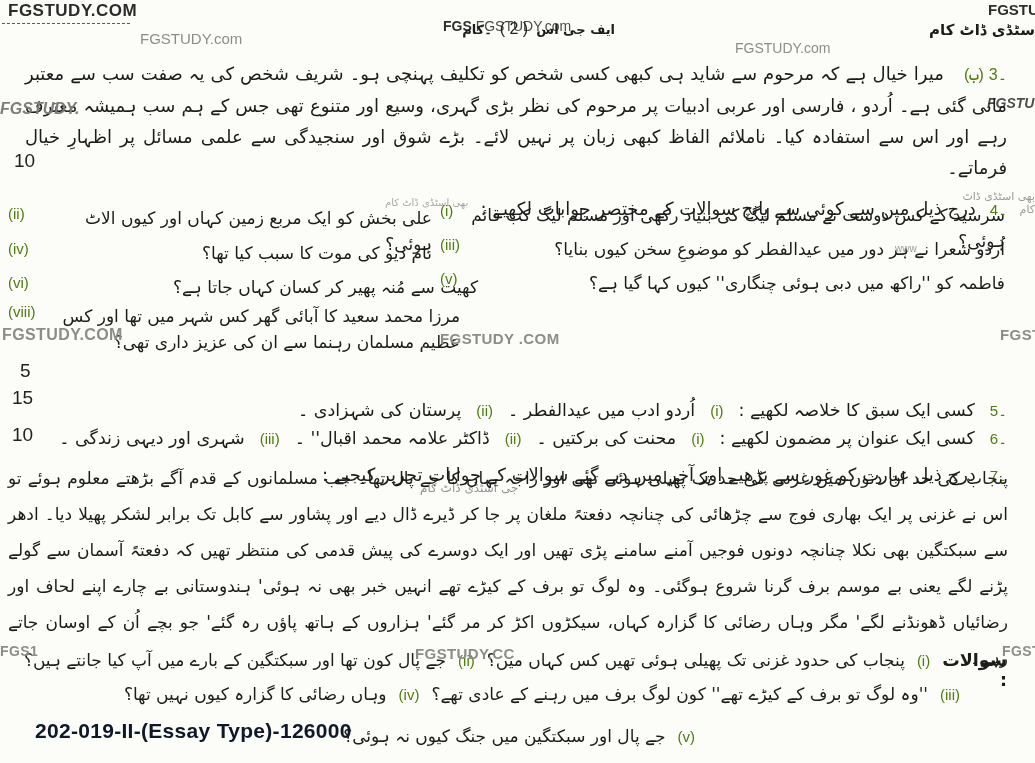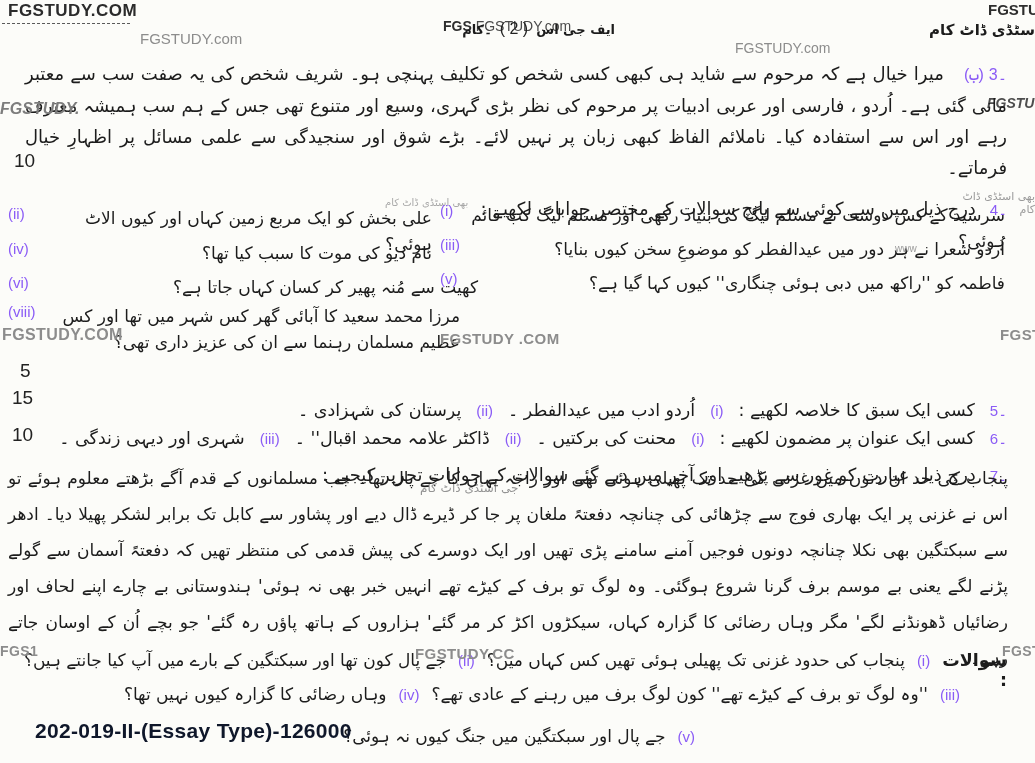--- a/index.html
+++ b/index.html
@@ -1,21 +1,21 @@
 <!DOCTYPE html>
 <html lang="ur"><head>
 <meta charset="utf-8">
 <style>
   html,body{margin:0;padding:0;background:#e8e8e6;}
   .page{position:relative;width:1035px;height:763px;background:#fcfcf9;overflow:hidden;
         font-family:"DejaVu Sans",sans-serif;color:#1c1c1c;margin:0 auto;}
   .abs{position:absolute;}
   .urdu{direction:rtl;}
   .num{direction:ltr;unicode-bidi:isolate;white-space:nowrap;
-       font-family:"Liberation Sans",sans-serif;font-size:15px;color:#8b5cf6;}
+       font-family:"Liberation Sans",sans-serif;font-size:15px;color:#4d7c0f;}
   .latin{font-family:"Liberation Sans",sans-serif;}
   .wm{color:#8c8c8c;}
   .wm-bold{font-weight:700;letter-spacing:.4px;}
   .nowrap{white-space:nowrap;margin-top:38px;}
 
   
   .brand-tl{left:8px;top:1px;font-size:17px;font-weight:700;letter-spacing:.5px;color:#2b2b2b;}
   .rule-tl{left:2px;top:23px;width:128px;border-top:1px dashed #5a5a5a;height:0;}
   .urdu-tl{left:4px;top:27px;font-size:15px;font-weight:700;}
   .wm-tl{left:140px;top:30px;font-size:15px;}

